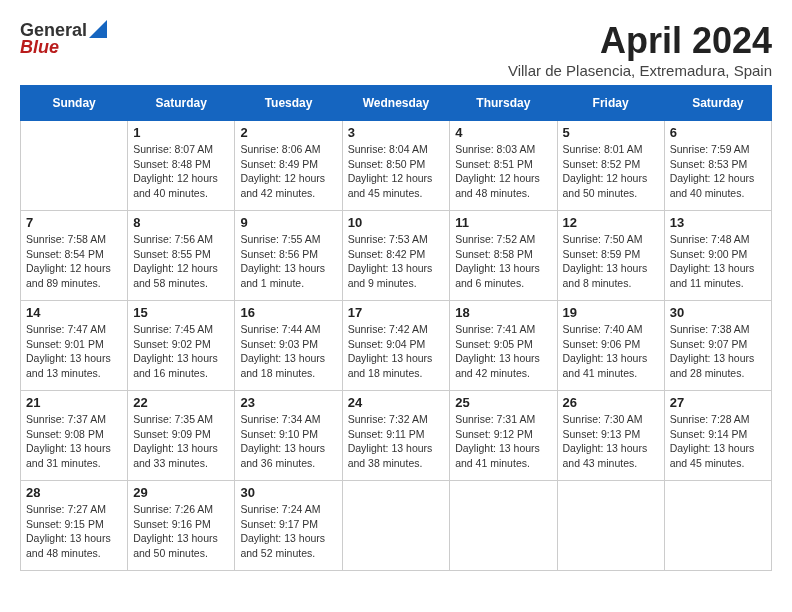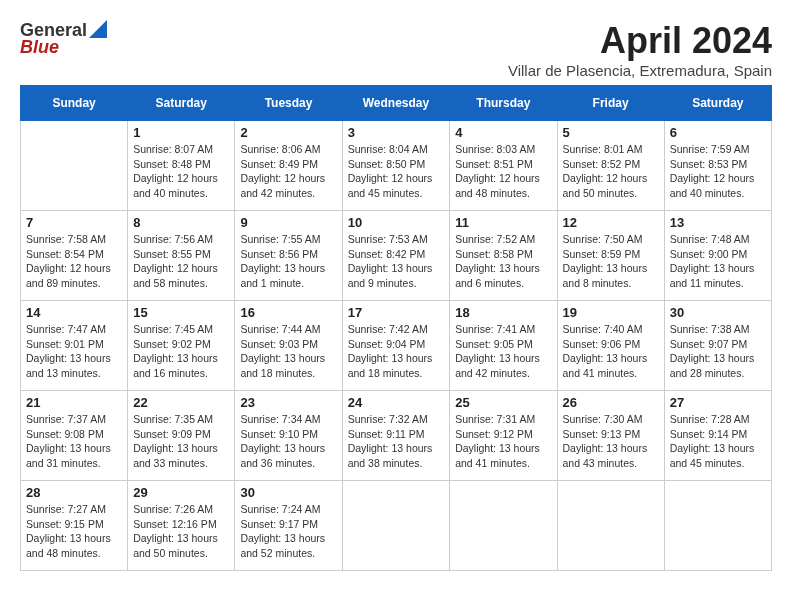--- a/index.html
+++ b/index.html
@@ -226,21 +226,21 @@
           <div class="day-info"><span>Sunrise: 7:28 AM</span><br><span>Sunset: 9:14 PM</span><br><span>Daylight: 13 hours</span><br><span>and 45 minutes.</span></div>
         </td>
       </tr>
       <tr class="week-row">
         <td>
           <div class="day-number">28</div>
           <div class="day-info"><span>Sunrise: 7:27 AM</span><br><span>Sunset: 9:15 PM</span><br><span>Daylight: 13 hours</span><br><span>and 48 minutes.</span></div>
         </td>
         <td>
           <div class="day-number">29</div>
-          <div class="day-info"><span>Sunrise: 7:26 AM</span><br><span>Sunset: 12:16 PM</span><br><span>Daylight: 13 hours</span><br><span>and 50 minutes.</span></div>
+          <div class="day-info"><span>Sunrise: 7:26 AM</span><br><span>Sunset: 9:16 PM</span><br><span>Daylight: 13 hours</span><br><span>and 50 minutes.</span></div>
         </td>
         <td>
           <div class="day-number">30</div>
           <div class="day-info"><span>Sunrise: 7:24 AM</span><br><span>Sunset: 9:17 PM</span><br><span>Daylight: 13 hours</span><br><span>and 52 minutes.</span></div>
         </td>
         <td class="empty-cell"></td>
         <td class="empty-cell"></td>
         <td class="empty-cell"></td>
         <td class="empty-cell"></td>
       </tr>

